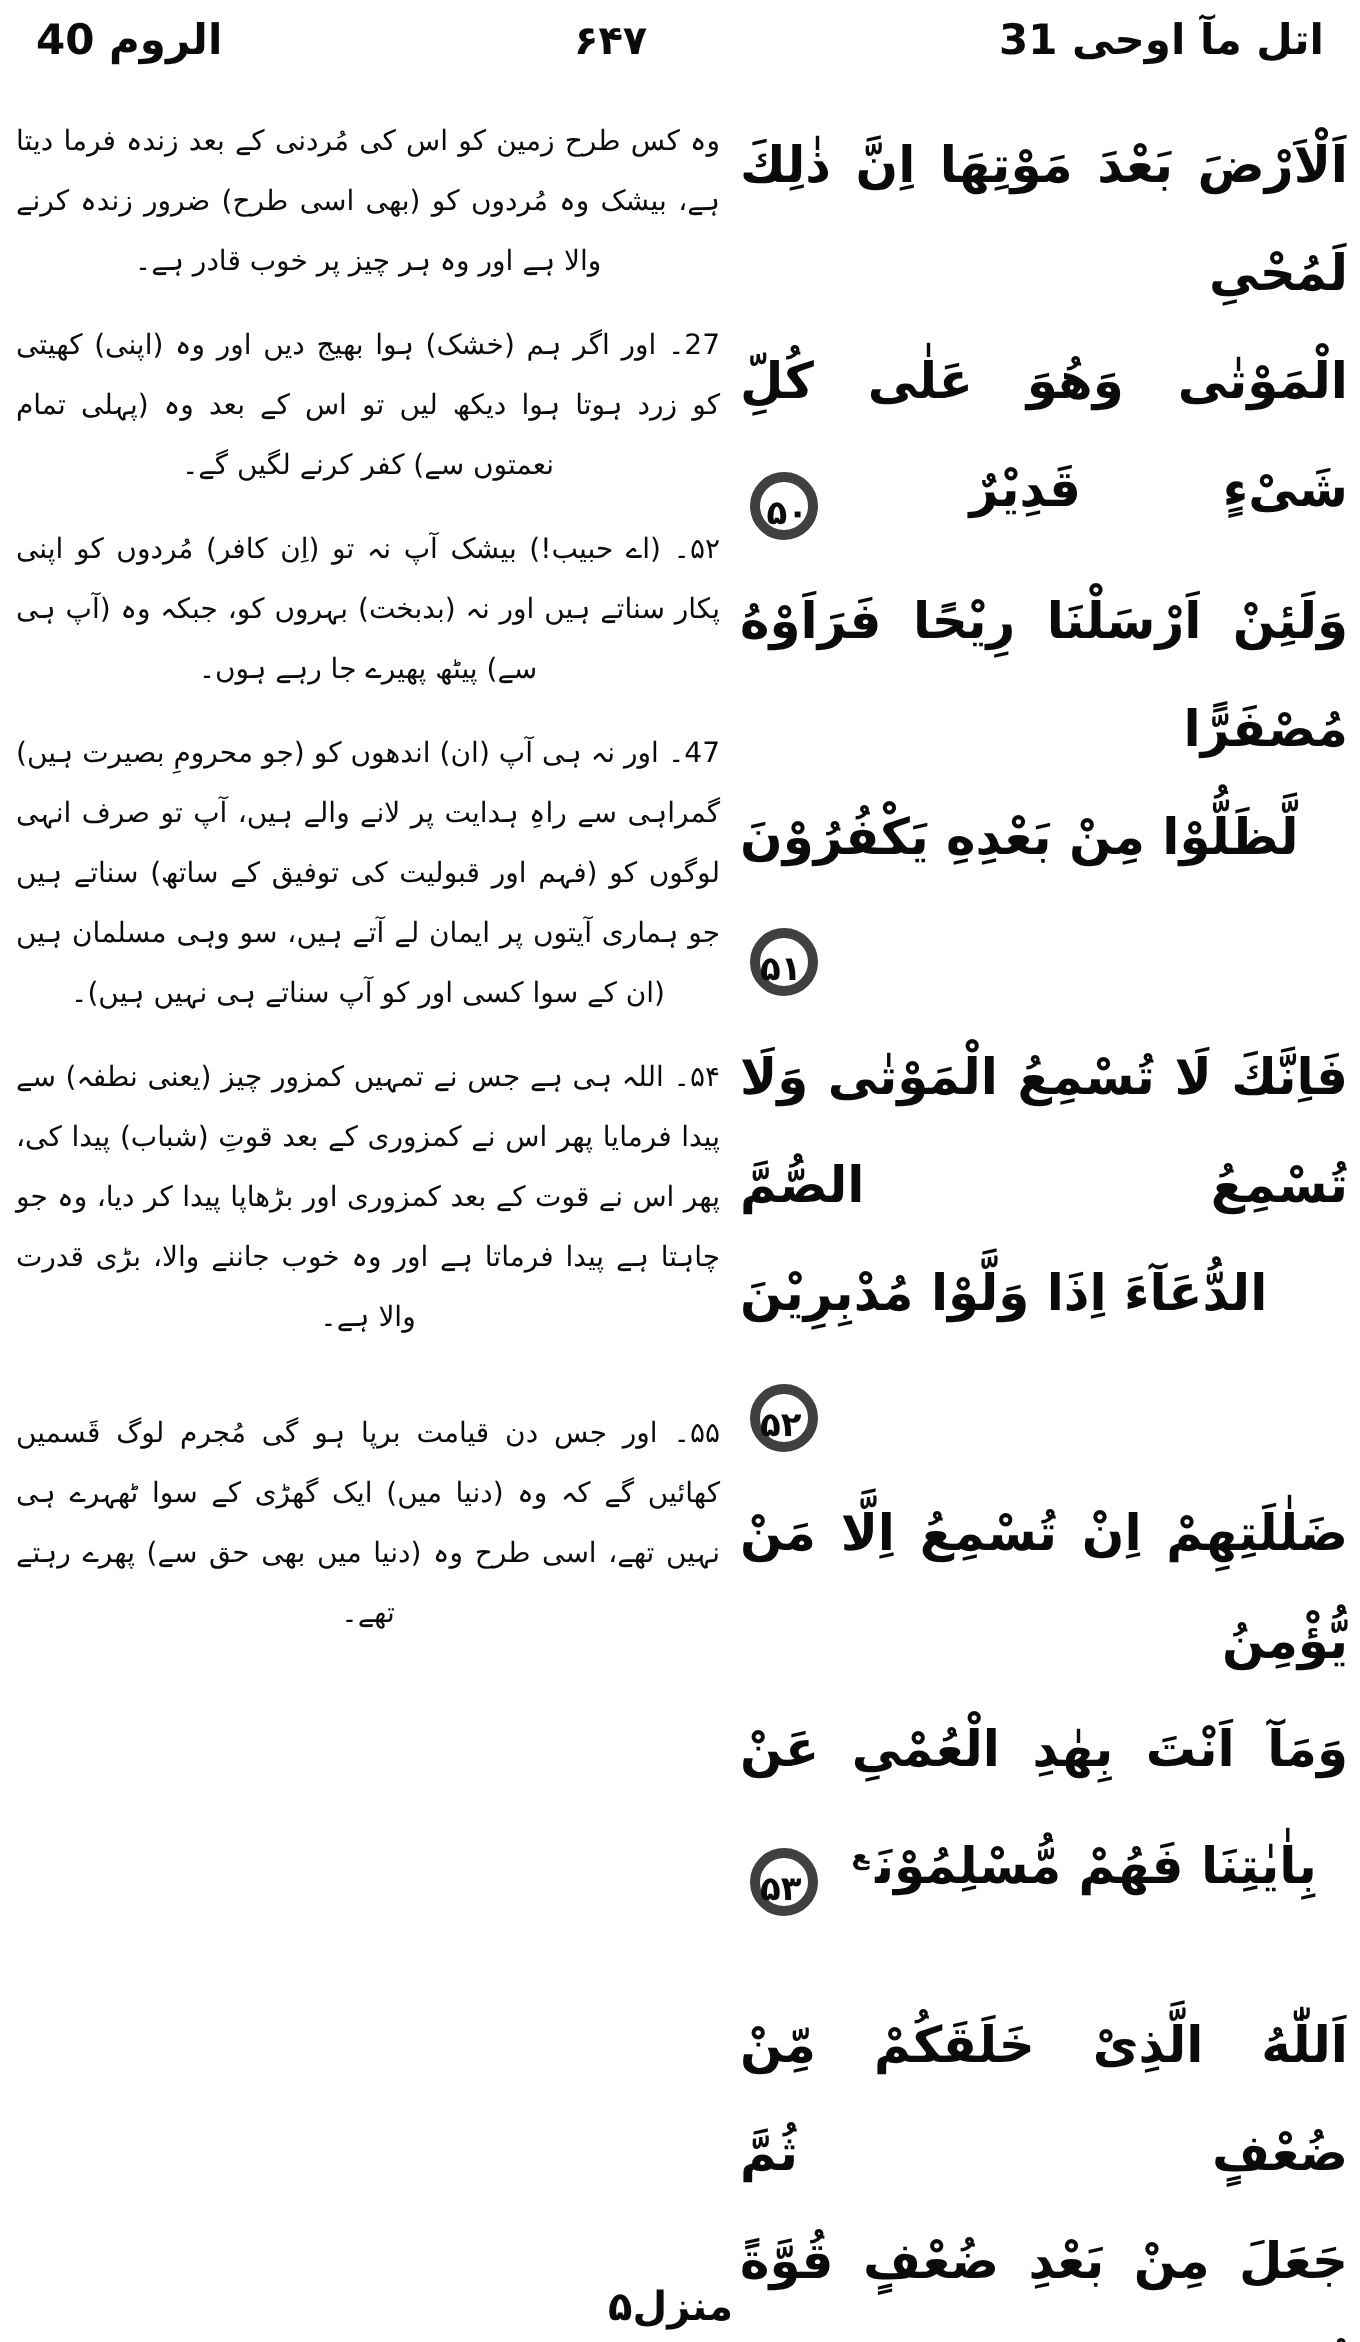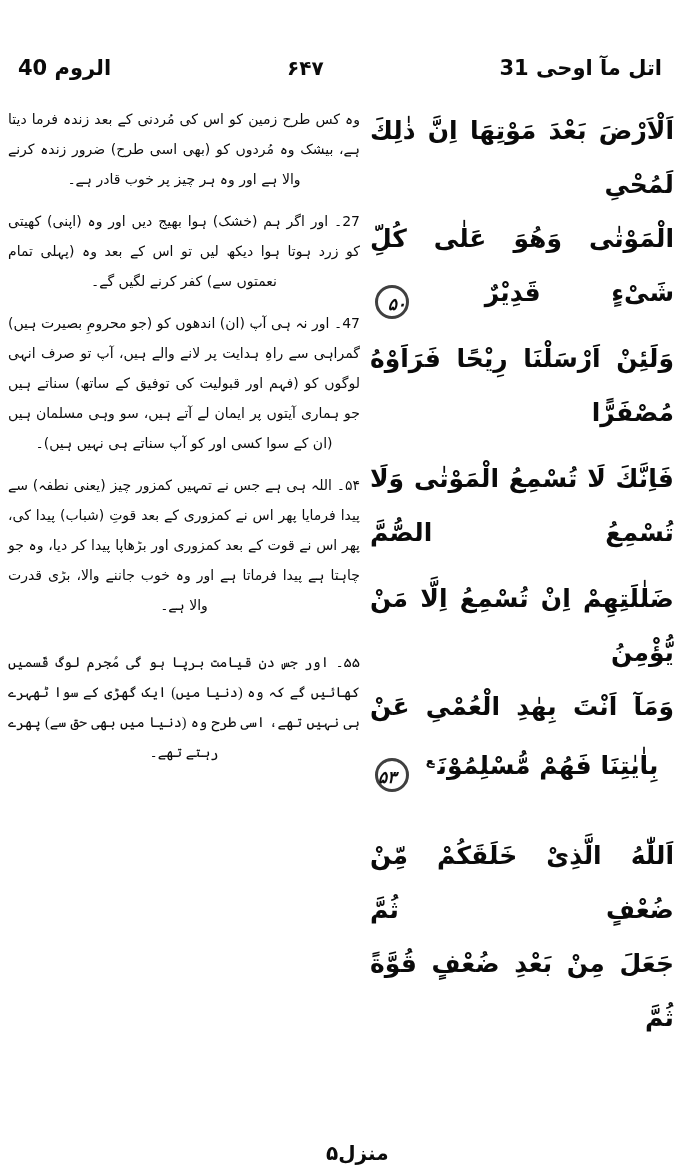--- a/index.html
+++ b/index.html
@@ -5,46 +5,46 @@
   * { margin:0; padding:0; box-sizing:border-box; }
   html,body { background:#ffffff; }
   body { width:680px; height:1171px; position:relative; overflow:hidden;
          font-family:"DejaVu Sans", sans-serif; color:#0b0b0b; }
   .page { width:680px; height:1171px; position:relative; background:#fff; direction:rtl; }
 
   
   .header { display:flex; justify-content:space-between; align-items:baseline;
             padding:8px 18px 0 18px; font-weight:bold; font-size:21px; }
   .hdr { white-space:nowrap; }
-  .hdr-page { font-size:20px;margin-top:48px; }
+  .hdr-page { font-size:20px; }
 
   
   .body { display:flex; direction:rtl; padding:24px 6px 0 8px; gap:10px; }
   .col-arabic { width:304px; flex:0 0 304px; }
   .col-urdu   { flex:1; min-width:0; }
 
   
   .averse { margin-bottom:12px; }
   .averse.gap-top { margin-top:36px; }
   .aline { font-size:25px; font-weight:bold; line-height:54px; direction:rtl;
            text-align:justify; }
   .aline.full { text-align-last:justify; }
   .aline.endl { text-align:left;  text-align-last:left; }
   .vnum { display:inline-block; width:34px; height:34px; line-height:32px;
-          border:3px solid #404040; border-radius:50%; text-align:left;
-          font-size:17px; font-weight:bold; vertical-align:-9px; margin:0 5px;font-style:italic; }
+          border:5px solid #404040; border-radius:50%; text-align:left;
+          font-size:17px; font-weight:bold; vertical-align:-9px; margin:0 5px; }
   .ruku { font-size:13px; vertical-align:super; font-weight:bold; margin:0 3px; }
 
   
   .uverse { font-size:14px; line-height:30px; text-align:justify;
             text-align-last:center; margin-bottom:12px; direction:rtl; }
-  .uverse.gap-top { margin-top:28px;font-family:Liberation Serif, serif; }
+  .uverse.gap-top { margin-top:28px; }
 
   
-  .footer { position:absolute; bottom:6px; left:326px; font-size:20px; font-weight:600; }
+  .footer { position:absolute; bottom:6px; left:304px; font-size:20px; font-weight:600; }
 </style>
 </head>
 <body>
 
 <div class="page">
 
   <header class="header">
     <div class="hdr hdr-juz">اتل مآ اوحی 31</div>
     <div class="hdr hdr-page">۶۴۷</div>
     <div class="hdr hdr-surah">الروم 40</div>
@@ -54,43 +54,46 @@
 
     <section class="col-arabic">
 
       <div class="averse">
         <div class="aline full"><span>اَلْاَرْضَ بَعْدَ مَوْتِهَا اِنَّ ذٰلِكَ لَمُحْیِ</span></div>
         <div class="aline full"><span>الْمَوْتٰی وَهُوَ عَلٰی كُلِّ شَیْءٍ قَدِیْرٌ</span> <span class="vnum">۵۰</span></div>
       </div>
 
       <div class="averse">
         <div class="aline full"><span>وَلَئِنْ اَرْسَلْنَا رِیْحًا فَرَاَوْهُ مُصْفَرًّا</span></div>
+        <div class="aline endl"><span>لَّظَلُّوْا مِنْ بَعْدِهِ یَكْفُرُوْنَ</span> <span class="vnum">۵۱</span></div>
       </div>
 
       <div class="averse">
         <div class="aline full"><span>فَاِنَّكَ لَا تُسْمِعُ الْمَوْتٰی وَلَا تُسْمِعُ الصُّمَّ</span></div>
+        <div class="aline endl"><span>الدُّعَآءَ اِذَا وَلَّوْا مُدْبِرِیْنَ</span> <span class="vnum">۵۲</span></div>
       </div>
 
       <div class="averse">
         <div class="aline full"><span>ضَلٰلَتِهِمْ اِنْ تُسْمِعُ اِلَّا مَنْ یُّؤْمِنُ</span></div>
         <div class="aline full"><span>وَمَآ اَنْتَ بِهٰدِ الْعُمْیِ عَنْ</span></div>
         <div class="aline endl"><span>بِاٰیٰتِنَا فَهُمْ مُّسْلِمُوْنَ</span><span class="ruku">ع</span> <span class="vnum">۵۳</span></div>
       </div>
 
       <div class="averse gap-top">
         <div class="aline full"><span>اَللّٰهُ الَّذِیْ خَلَقَكُمْ مِّنْ ضُعْفٍ ثُمَّ</span></div>
         <div class="aline full"><span>جَعَلَ مِنْ بَعْدِ ضُعْفٍ قُوَّةً ثُمَّ</span></div>
 
       </div>
 
     </section>
 
     <section class="col-urdu">
       <p class="uverse">وہ کس طرح زمین کو اس کی مُردنی کے بعد زندہ فرما دیتا ہے، بیشک وہ مُردوں کو (بھی اسی طرح) ضرور زندہ کرنے والا ہے اور وہ ہر چیز پر خوب قادر ہے۔</p>
       <p class="uverse">27۔ اور اگر ہم (خشک) ہوا بھیج دیں اور وہ (اپنی) کھیتی کو زرد ہوتا ہوا دیکھ لیں تو اس کے بعد وہ (پہلی تمام نعمتوں سے) کفر کرنے لگیں گے۔</p>
+      <p class="uverse">۵۲۔ (اے حبیب!) بیشک آپ نہ تو (اِن کافر) مُردوں کو اپنی پکار سناتے ہیں اور نہ (بدبخت) بہروں کو، جبکہ وہ (آپ ہی سے) پیٹھ پھیرے جا رہے ہوں۔</p>
       <p class="uverse">47۔ اور نہ ہی آپ (ان) اندھوں کو (جو محرومِ بصیرت ہیں) گمراہی سے راہِ ہدایت پر لانے والے ہیں، آپ تو صرف انہی لوگوں کو (فہم اور قبولیت کی توفیق کے ساتھ) سناتے ہیں جو ہماری آیتوں پر ایمان لے آتے ہیں، سو وہی مسلمان ہیں (ان کے سوا کسی اور کو آپ سناتے ہی نہیں ہیں)۔</p>
       <p class="uverse">۵۴۔ اللہ ہی ہے جس نے تمہیں کمزور چیز (یعنی نطفہ) سے پیدا فرمایا پھر اس نے کمزوری کے بعد قوتِ (شباب) پیدا کی، پھر اس نے قوت کے بعد کمزوری اور بڑھاپا پیدا کر دیا، وہ جو چاہتا ہے پیدا فرماتا ہے اور وہ خوب جاننے والا، بڑی قدرت والا ہے۔</p>
       <p class="uverse gap-top">۵۵۔ اور جس دن قیامت برپا ہو گی مُجرم لوگ قَسمیں کھائیں گے کہ وہ (دنیا میں) ایک گھڑی کے سوا ٹھہرے ہی نہیں تھے، اسی طرح وہ (دنیا میں بھی حق سے) پھرے رہتے تھے۔</p>
     </section>
 
   </main>
 
   <div class="footer">منزل۵</div>
 
 </div>

